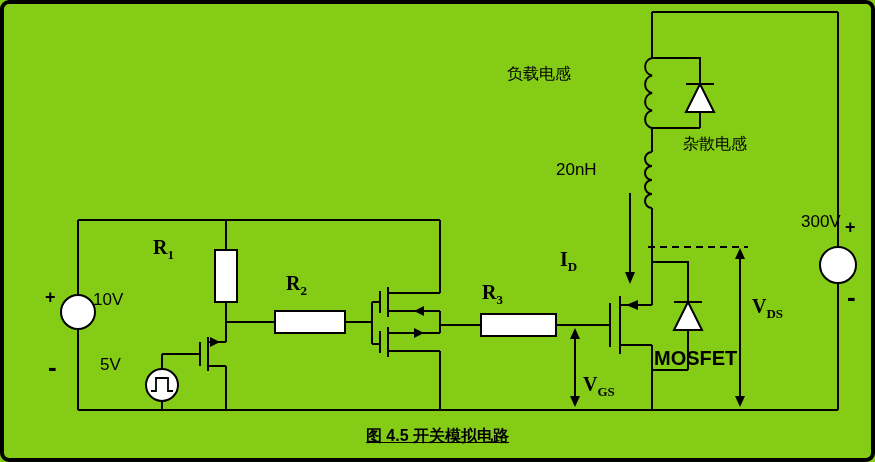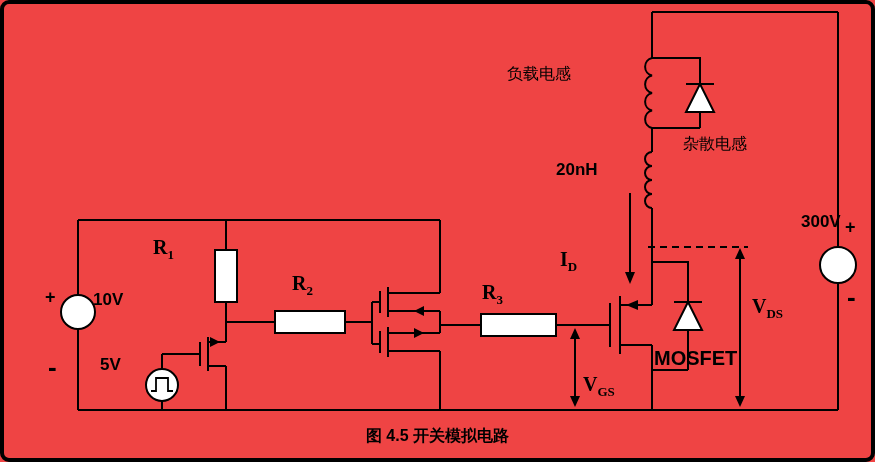--- a/index.html
+++ b/index.html
@@ -1,37 +1,37 @@
 <!DOCTYPE html>
 <html><head>
 <meta charset="utf-8">
 <style>
   html,body{margin:0;padding:0;background:#ffffff;}
   #fig{
     position:relative;
     width:875px;height:462px;
-    background:#ef4444;
+    background:#84cc16;
     font-family:"Liberation Sans",sans-serif;
     overflow:hidden;
   }
   #fig .frame{
     position:absolute;inset:0;
     border:4px solid #000;border-radius:9px;
     pointer-events:none;
   }
   #fig svg{position:absolute;left:0;top:0;}
   .lbl{position:absolute;color:#000;white-space:nowrap;line-height:1.1;}
   .cn{font-size:16px;font-weight:500;}
-  .val{font-size:17px;font-weight:bold;}
+  .val{font-size:17px;font-weight:normal;}
   .val15{font-size:20px;font-weight:bold;}
   .serif{font-family:"Liberation Serif",serif;font-size:20px;font-weight:bold;}
   .serif sub{font-size:13px;line-height:0;}
   .sign{font-size:18px;font-weight:bold;}
   .signbig{font-size:26px;font-weight:bold;line-height:0.8;}
-  .cap{position:absolute;left:0;right:0;top:426px;text-align:center;font-size:16px;font-weight:bold;color:#000;}
+  .cap{position:absolute;left:0;right:0;top:426px;text-align:center;font-size:16px;font-weight:bold;color:#000;text-decoration:underline;}
 </style>
 </head>
 <body>
 
 <div id="fig">
 
   <svg width="875" height="462" viewBox="0 0 875 462" fill="none" stroke="#000" stroke-width="2">
 
     <g>
       <path d="M652,12 H838 M838,12 V247 M838,283 V410 M652,12 V58"></path>
@@ -145,21 +145,21 @@
   <div class="lbl val" style="left:801px;top:213px">300V</div>
   <div class="lbl sign" style="left:845px;top:218px">+</div>
   <div class="lbl signbig" style="left:847px;top:287px">-</div>
   <div class="lbl val" style="left:93px;top:291px">10V</div>
   <div class="lbl sign" style="left:45px;top:288px">+</div>
   <div class="lbl signbig" style="left:48px;top:357px">-</div>
   <div class="lbl val" style="left:100px;top:356px">5V</div>
   <div class="lbl val15" style="left:654px;top:347px">MOSFET</div>
 
   <div class="lbl serif" style="left:153px;top:236px"><span>R</span><sub>1</sub></div>
-  <div class="lbl serif" style="left:292px;top:272px"><span>R</span><sub>2</sub></div>
+  <div class="lbl serif" style="left:286px;top:272px"><span>R</span><sub>2</sub></div>
   <div class="lbl serif" style="left:482px;top:281px"><span>R</span><sub>3</sub></div>
   <div class="lbl serif" style="left:560px;top:248px"><span>I</span><sub>D</sub></div>
   <div class="lbl serif" style="left:583px;top:373px"><span>V</span><sub>GS</sub></div>
   <div class="lbl serif" style="left:752px;top:295px"><span>V</span><sub>DS</sub></div>
 
   <div class="cap">图 4.5 开关模拟电路</div>
 
   <div class="frame"></div>
 </div>
 

